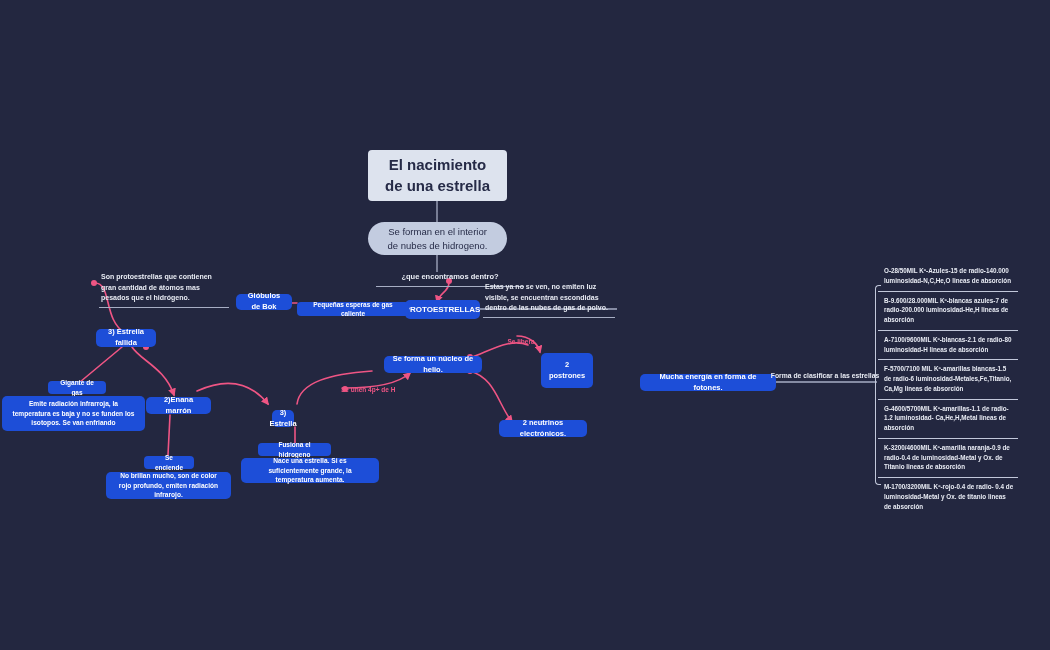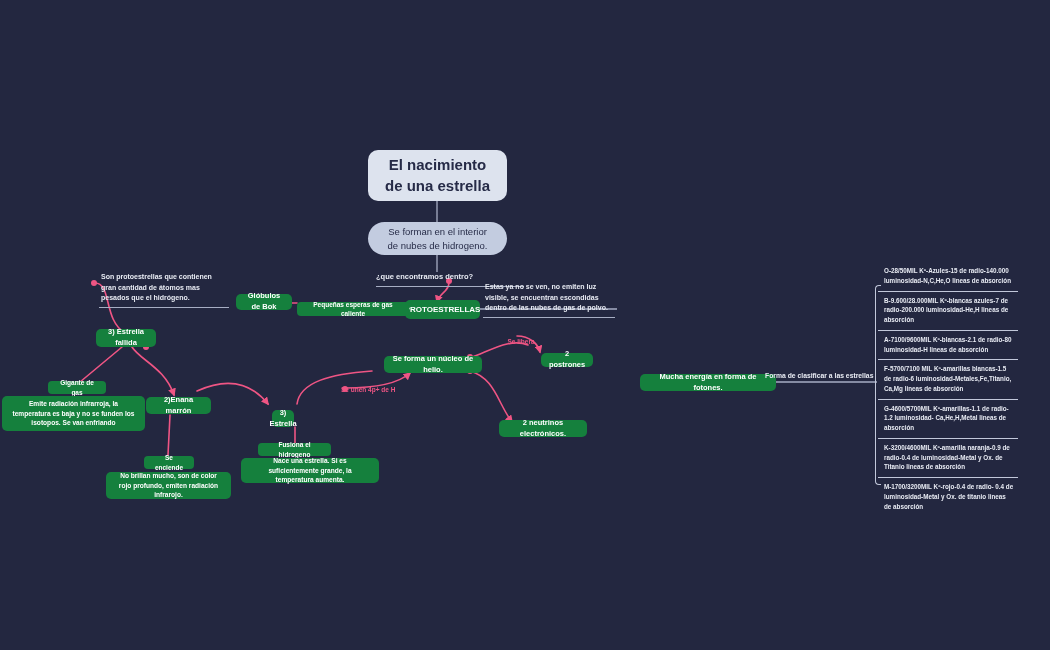--- a/index.html
+++ b/index.html
@@ -14,21 +14,21 @@
   }
   #canvas { position:absolute; inset:0; width:1050px; height:650px; }
   svg#edges { position:absolute; left:0; top:0; width:1050px; height:650px; overflow:visible; }
 
   .node { position:absolute; }
 
   
   .root-card {
     background:#DDE3EE;
     color:#262B47;
-    border-radius:10px;
+    border-radius:4px;
     font-weight:bold;
     font-size:15px;
     line-height:1.35;
     text-align:center;
     display:flex; align-items:center; justify-content:center;
     padding:6px 10px;
   }
   
   .pill-blue {
     background:#C3CCE0;
@@ -36,21 +36,21 @@
     border-radius:20px;
     font-size:9.5px;
     line-height:1.45;
     text-align:center;
     display:flex; align-items:center; justify-content:center;
     padding:4px 14px;
     font-weight:normal;
   }
   
   .pink {
-    background:#15803d;
+    background:#1d4ed8;
     color:#ffffff;
     border-radius:5px;
     font-size:7.5px;
     font-weight:bold;
     line-height:1.45;
     text-align:center;
     display:flex; align-items:center; justify-content:center;
     padding:4px 8px;
   }
   .pink.tiny { font-size:6.5px; border-radius:4px; padding:3px 7px; }
@@ -62,20 +62,21 @@
     line-height:1.5;
     font-weight:bold;
     border-bottom:1px solid #A7AEC4;
     padding:0 2px 3px 2px;
   }
   .label-plain {
     color:#E9ECF4;
     font-size:7.5px;
     font-weight:bold;
     line-height:1.4;
+    text-align:center;
   }
   .label-pinktext {
     color:#EF5584;
     font-size:6.5px;
     font-weight:bold;
     line-height:1.4;
   }
 
   
   #class-list { position:absolute; left:878px; top:262px; width:140px; }
@@ -231,21 +232,21 @@
   </div>
 
   <div class="node pink" style="left:384px; top:356px; width:98px; height:17px;">
     <span>Se forma un núcleo de helio.</span>
   </div>
 
   <div class="node label-pinktext" style="left:501px; top:337px; width:40px; text-align:center;">
     <span>Se libera</span>
   </div>
 
-  <div class="node pink" style="left:541px; top:353px; width:52px; height:14px;">
+  <div class="node pink" style="left:541px; top:353px; width:52px; height:35px;">
     <span>2 postrones</span>
   </div>
 
   <div class="node pink" style="left:499px; top:420px; width:88px; height:17px;">
     <span>2 neutrinos electrónicos.</span>
   </div>
 
   <div class="node pink" style="left:640px; top:374px; width:136px; height:17px;align-items:center;">
     <span>Mucha energía en forma de fotones.</span>
   </div>

